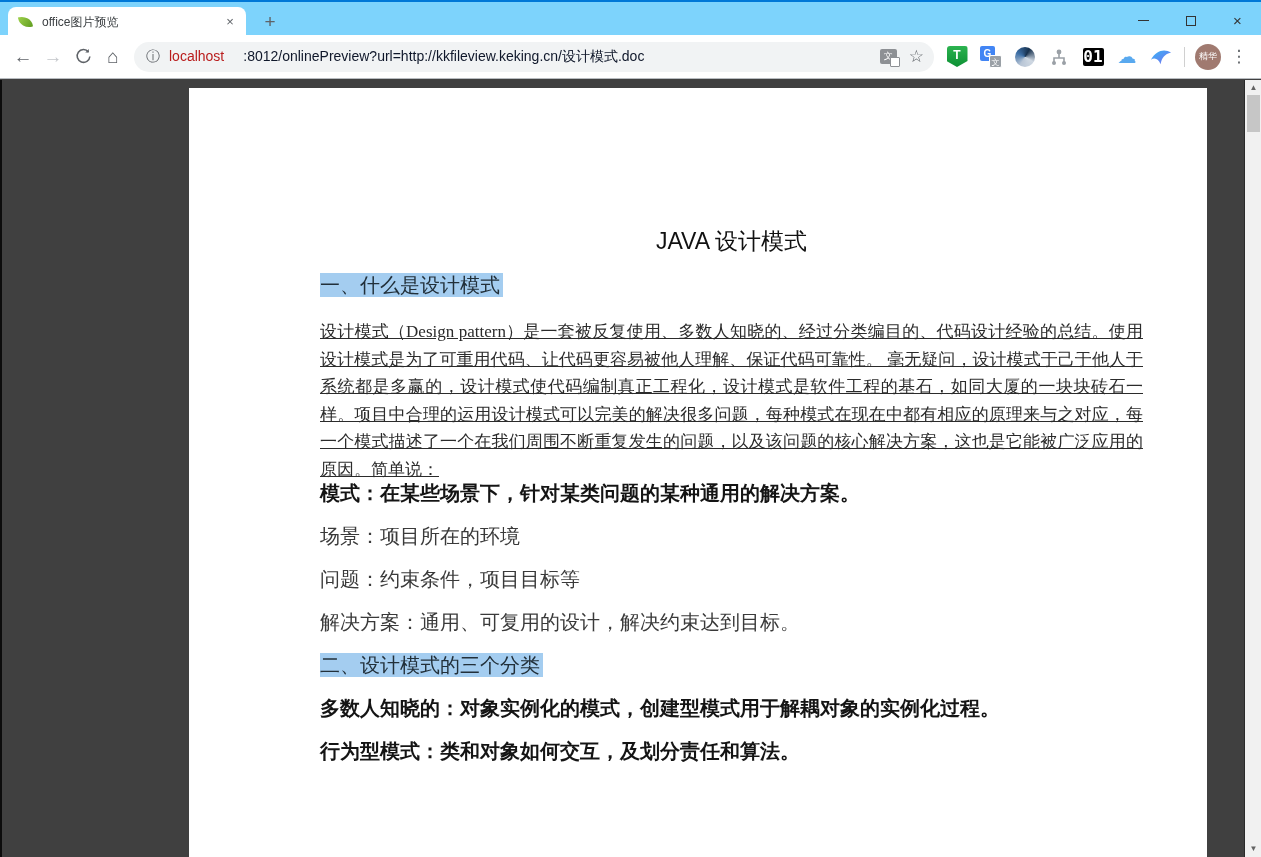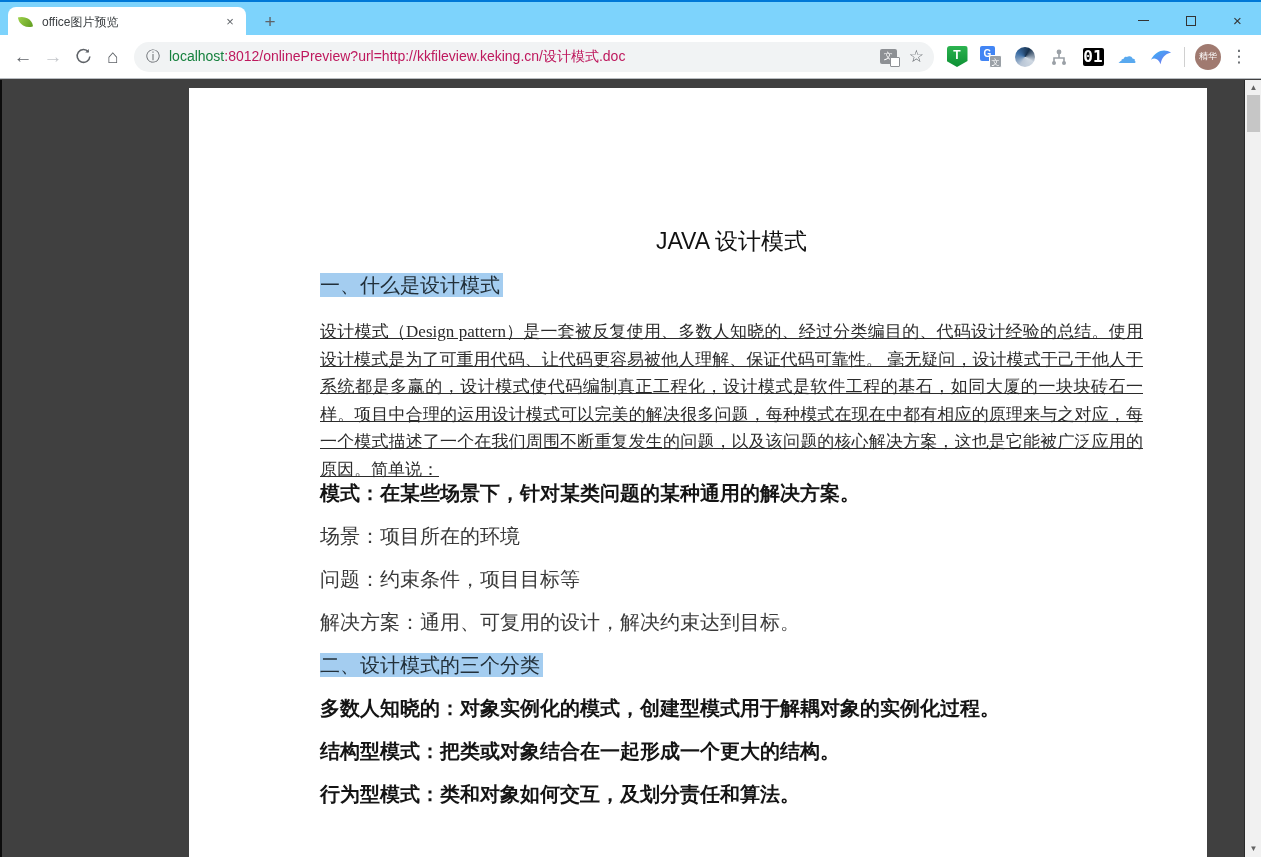--- a/index.html
+++ b/index.html
@@ -20,22 +20,22 @@
   .ic-max { width:10px; height:10px; border:1px solid #333; }
   .ic-close { font-size:15px; color:#333; line-height:1; }
 
   
   .toolbar { position:absolute; left:0; top:35px; width:100%; height:44px; background:#fff; border-bottom:1px solid #b8bcc0; display:flex; align-items:center; padding:0 8px; }
   .nav-btn { width:30px; height:30px; display:flex; align-items:center; justify-content:center; font-size:19px; color:#5f6368; flex:0 0 auto; }
   .nav-btn.disabled { color:#c3c6ca; }
   .omnibox { margin-left:6px; width:800px; height:30px; background:#f1f3f4; border-radius:15px; display:flex; align-items:center; padding:0 10px 0 12px; flex:0 0 auto; }
   .info-ic { font-size:14px; color:#5f6368; margin-right:9px; }
   .url { font-size:14px; white-space:nowrap; overflow:hidden; flex:1; }
-  .url .host { color:#15803d; }
-  .url .rest { color:#be185d; }
+  .url .host { color:#b91c1c; }
+  .url .rest { color:#0f172a;padding-left:19px; }
   .omni-right { display:flex; align-items:center; gap:12px; margin-left:8px; }
   .tr-page { width:17px; height:15px; background:#8d9094; border-radius:2px; position:relative; color:#fff; font-size:9px; text-align:center; line-height:15px; }
   .tr-page:after { content:""; position:absolute; right:-3px; bottom:-3px; width:8px; height:8px; background:#fff; border:1px solid #8d9094; border-radius:1px; }
   .star { font-size:17px; color:#5f6368; }
 
   .ext-row { display:flex; align-items:center; gap:8px; margin-left:10px; }
   .ext { width:26px; height:26px; display:flex; align-items:center; justify-content:center; }
   .tm-shield { width:21px; height:21px; background:linear-gradient(#2cb350,#0d9034); clip-path:polygon(0 0,100% 0,100% 72%,50% 100%,0 72%); color:#fff; font-weight:bold; font-size:12px; text-align:center; line-height:19px; border-radius:3px; }
   .gt-box { position:relative; width:22px; height:22px; }
   .gt-g { position:absolute; left:0; top:0; width:15px; height:15px; background:#4285f4; border-radius:2px; color:#fff; font-size:10px; font-weight:bold; text-align:center; line-height:15px; }
@@ -165,21 +165,20 @@
     <div class="doc-page">
       <div class="doc-title">JAVA 设计模式</div>
       <div class="line"><span class="hl">一、什么是设计模式</span></div>
       <p class="para">设计模式（Design pattern）是一套被反复使用、多数人知晓的、经过分类编目的、代码设计经验的总结。使用设计模式是为了可重用代码、让代码更容易被他人理解、保证代码可靠性。 毫无疑问，设计模式于己于他人于系统都是多赢的，设计模式使代码编制真正工程化，设计模式是软件工程的基石，如同大厦的一块块砖石一样。项目中合理的运用设计模式可以完美的解决很多问题，每种模式在现在中都有相应的原理来与之对应，每一个模式描述了一个在我们周围不断重复发生的问题，以及该问题的核心解决方案，这也是它能被广泛应用的原因。简单说：</p>
       <div class="line bold">模式：在某些场景下，针对某类问题的某种通用的解决方案。</div>
       <div class="line">场景：项目所在的环境</div>
       <div class="line">问题：约束条件，项目目标等</div>
       <div class="line">解决方案：通用、可复用的设计，解决约束达到目标。</div>
       <div class="line"><span class="hl">二、设计模式的三个分类</span></div>
       <div class="line bold">多数人知晓的：对象实例化的模式，创建型模式用于解耦对象的实例化过程。</div>
-      <div class="line bold">结构型模式：把类或对象结合在一起形成一个更大的结构。</div>
       <div class="line bold">行为型模式：类和对象如何交互，及划分责任和算法。</div>
 
     </div>
 
   </div>
 
   <div class="scrollbar">
     <div class="sb-arrow sb-up">▲</div>
     <div class="sb-thumb"></div>
     <div class="sb-arrow sb-down">▼</div>

